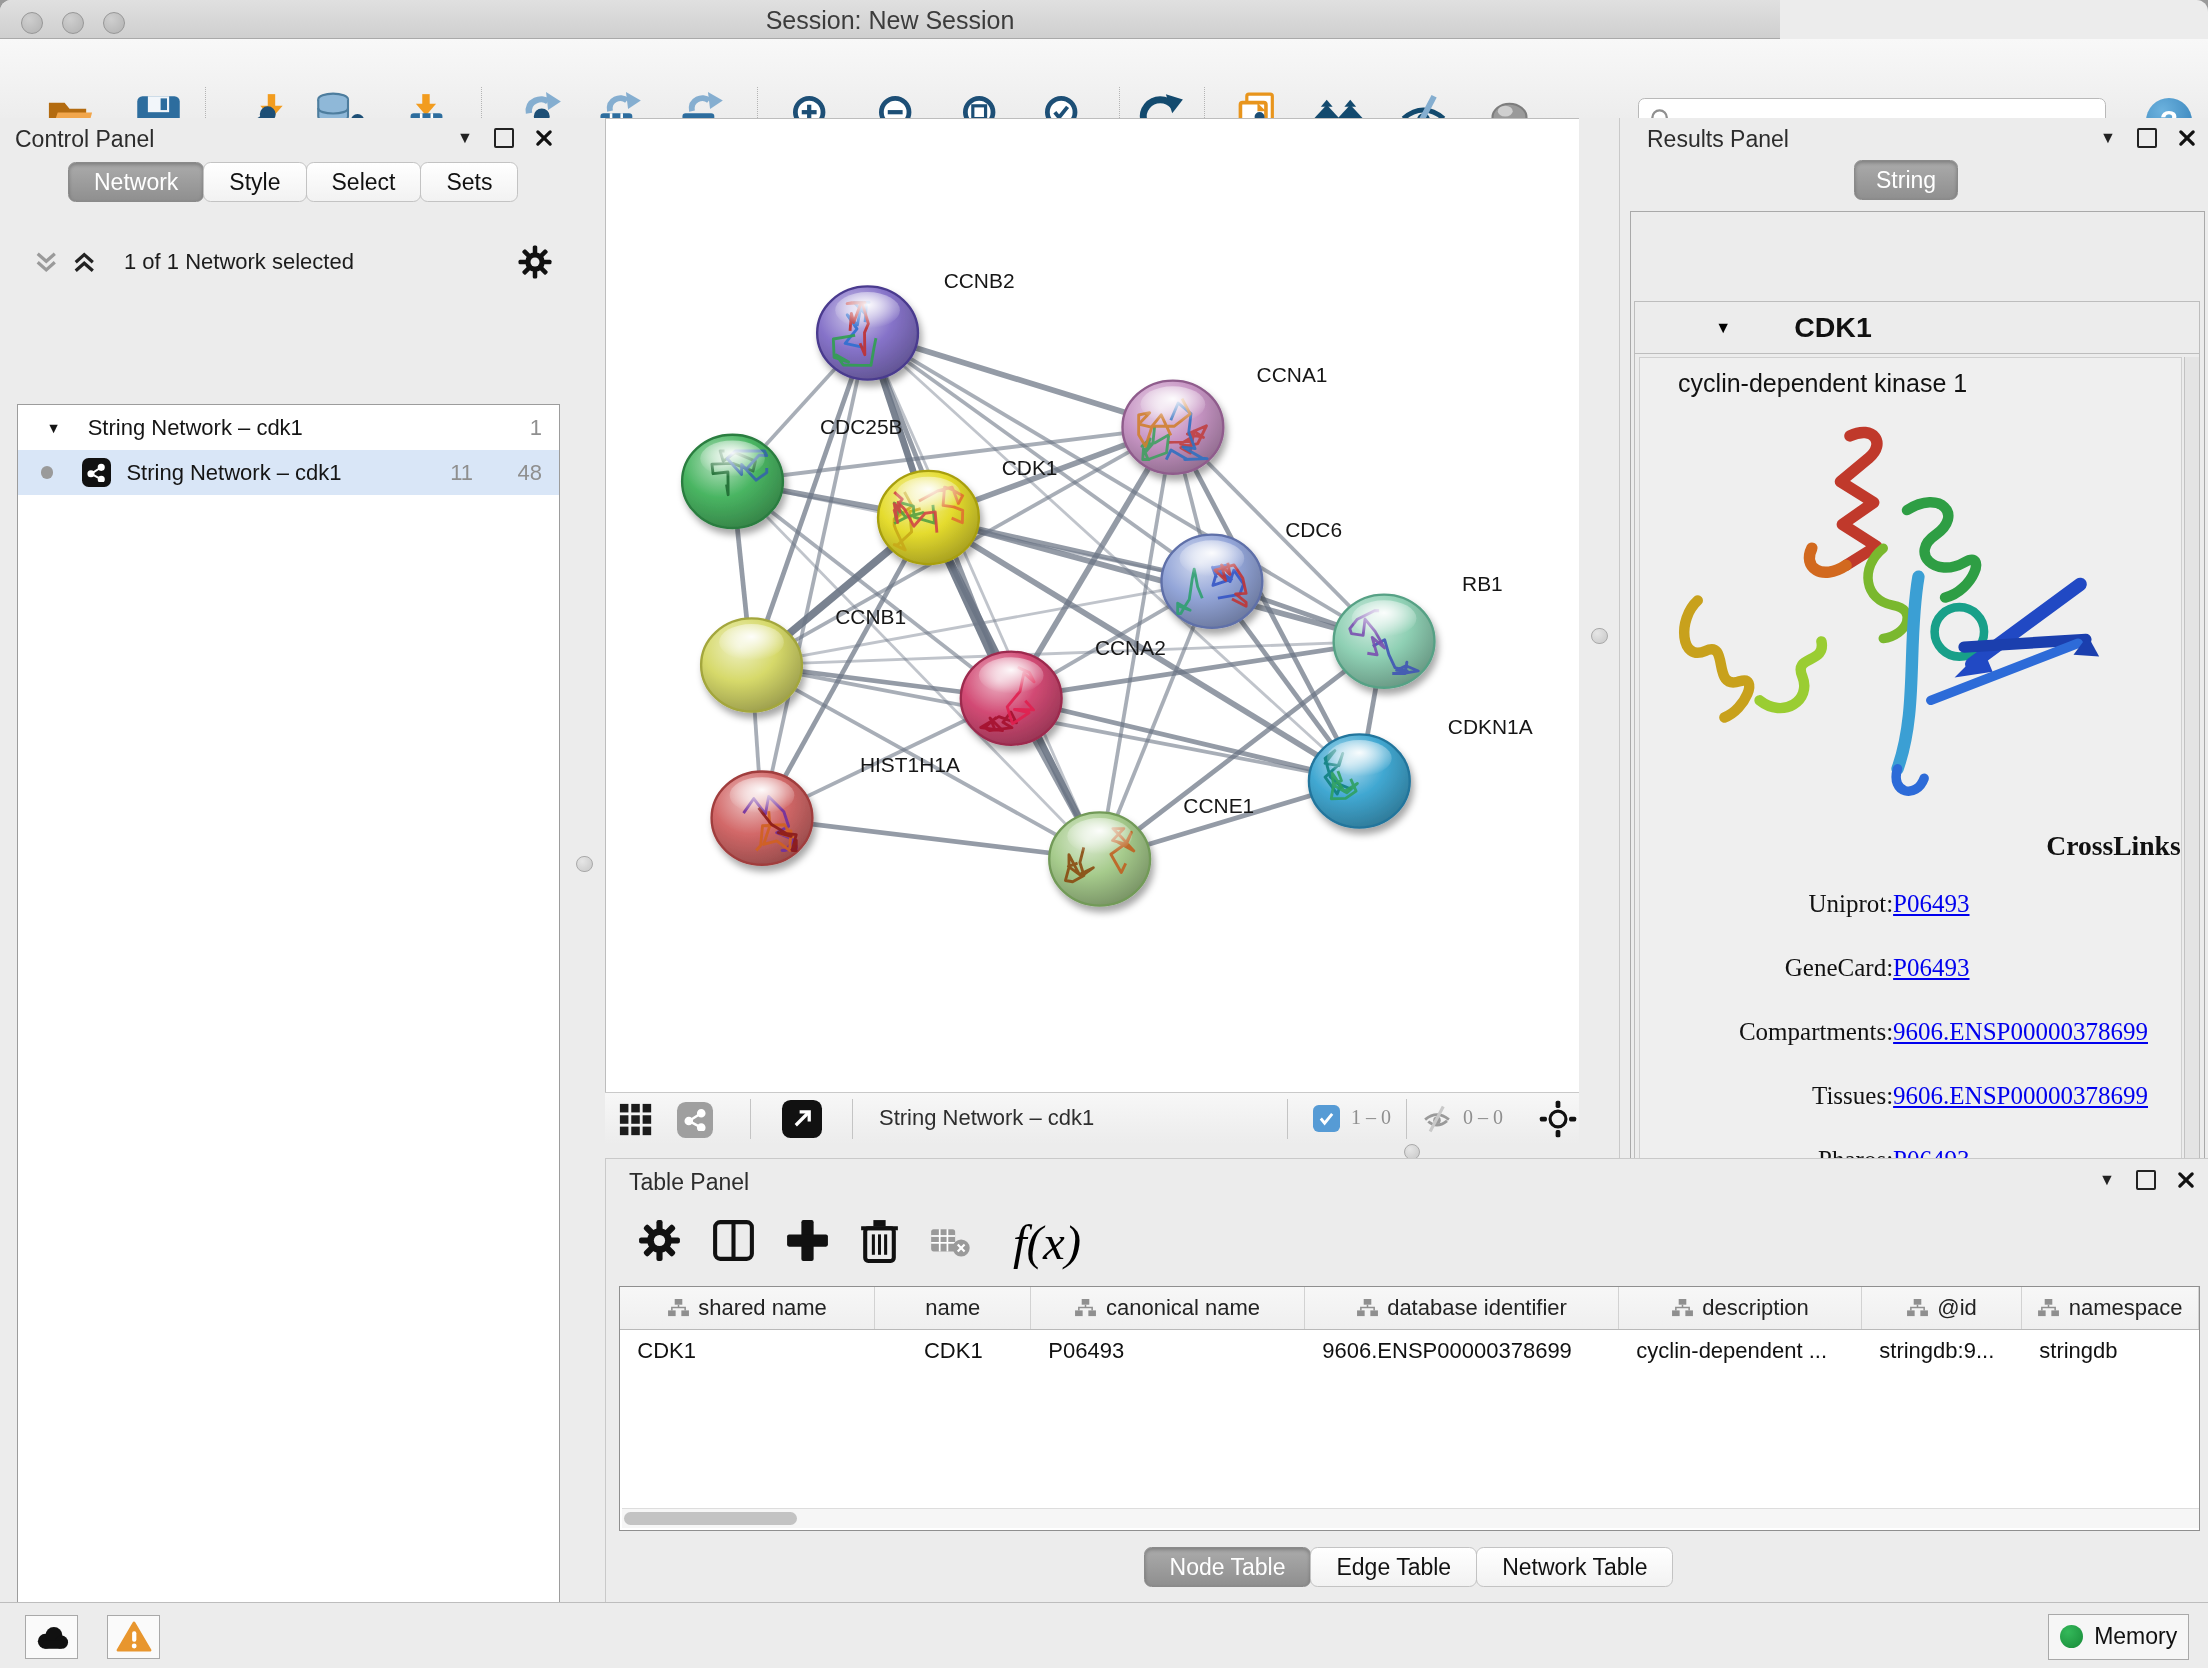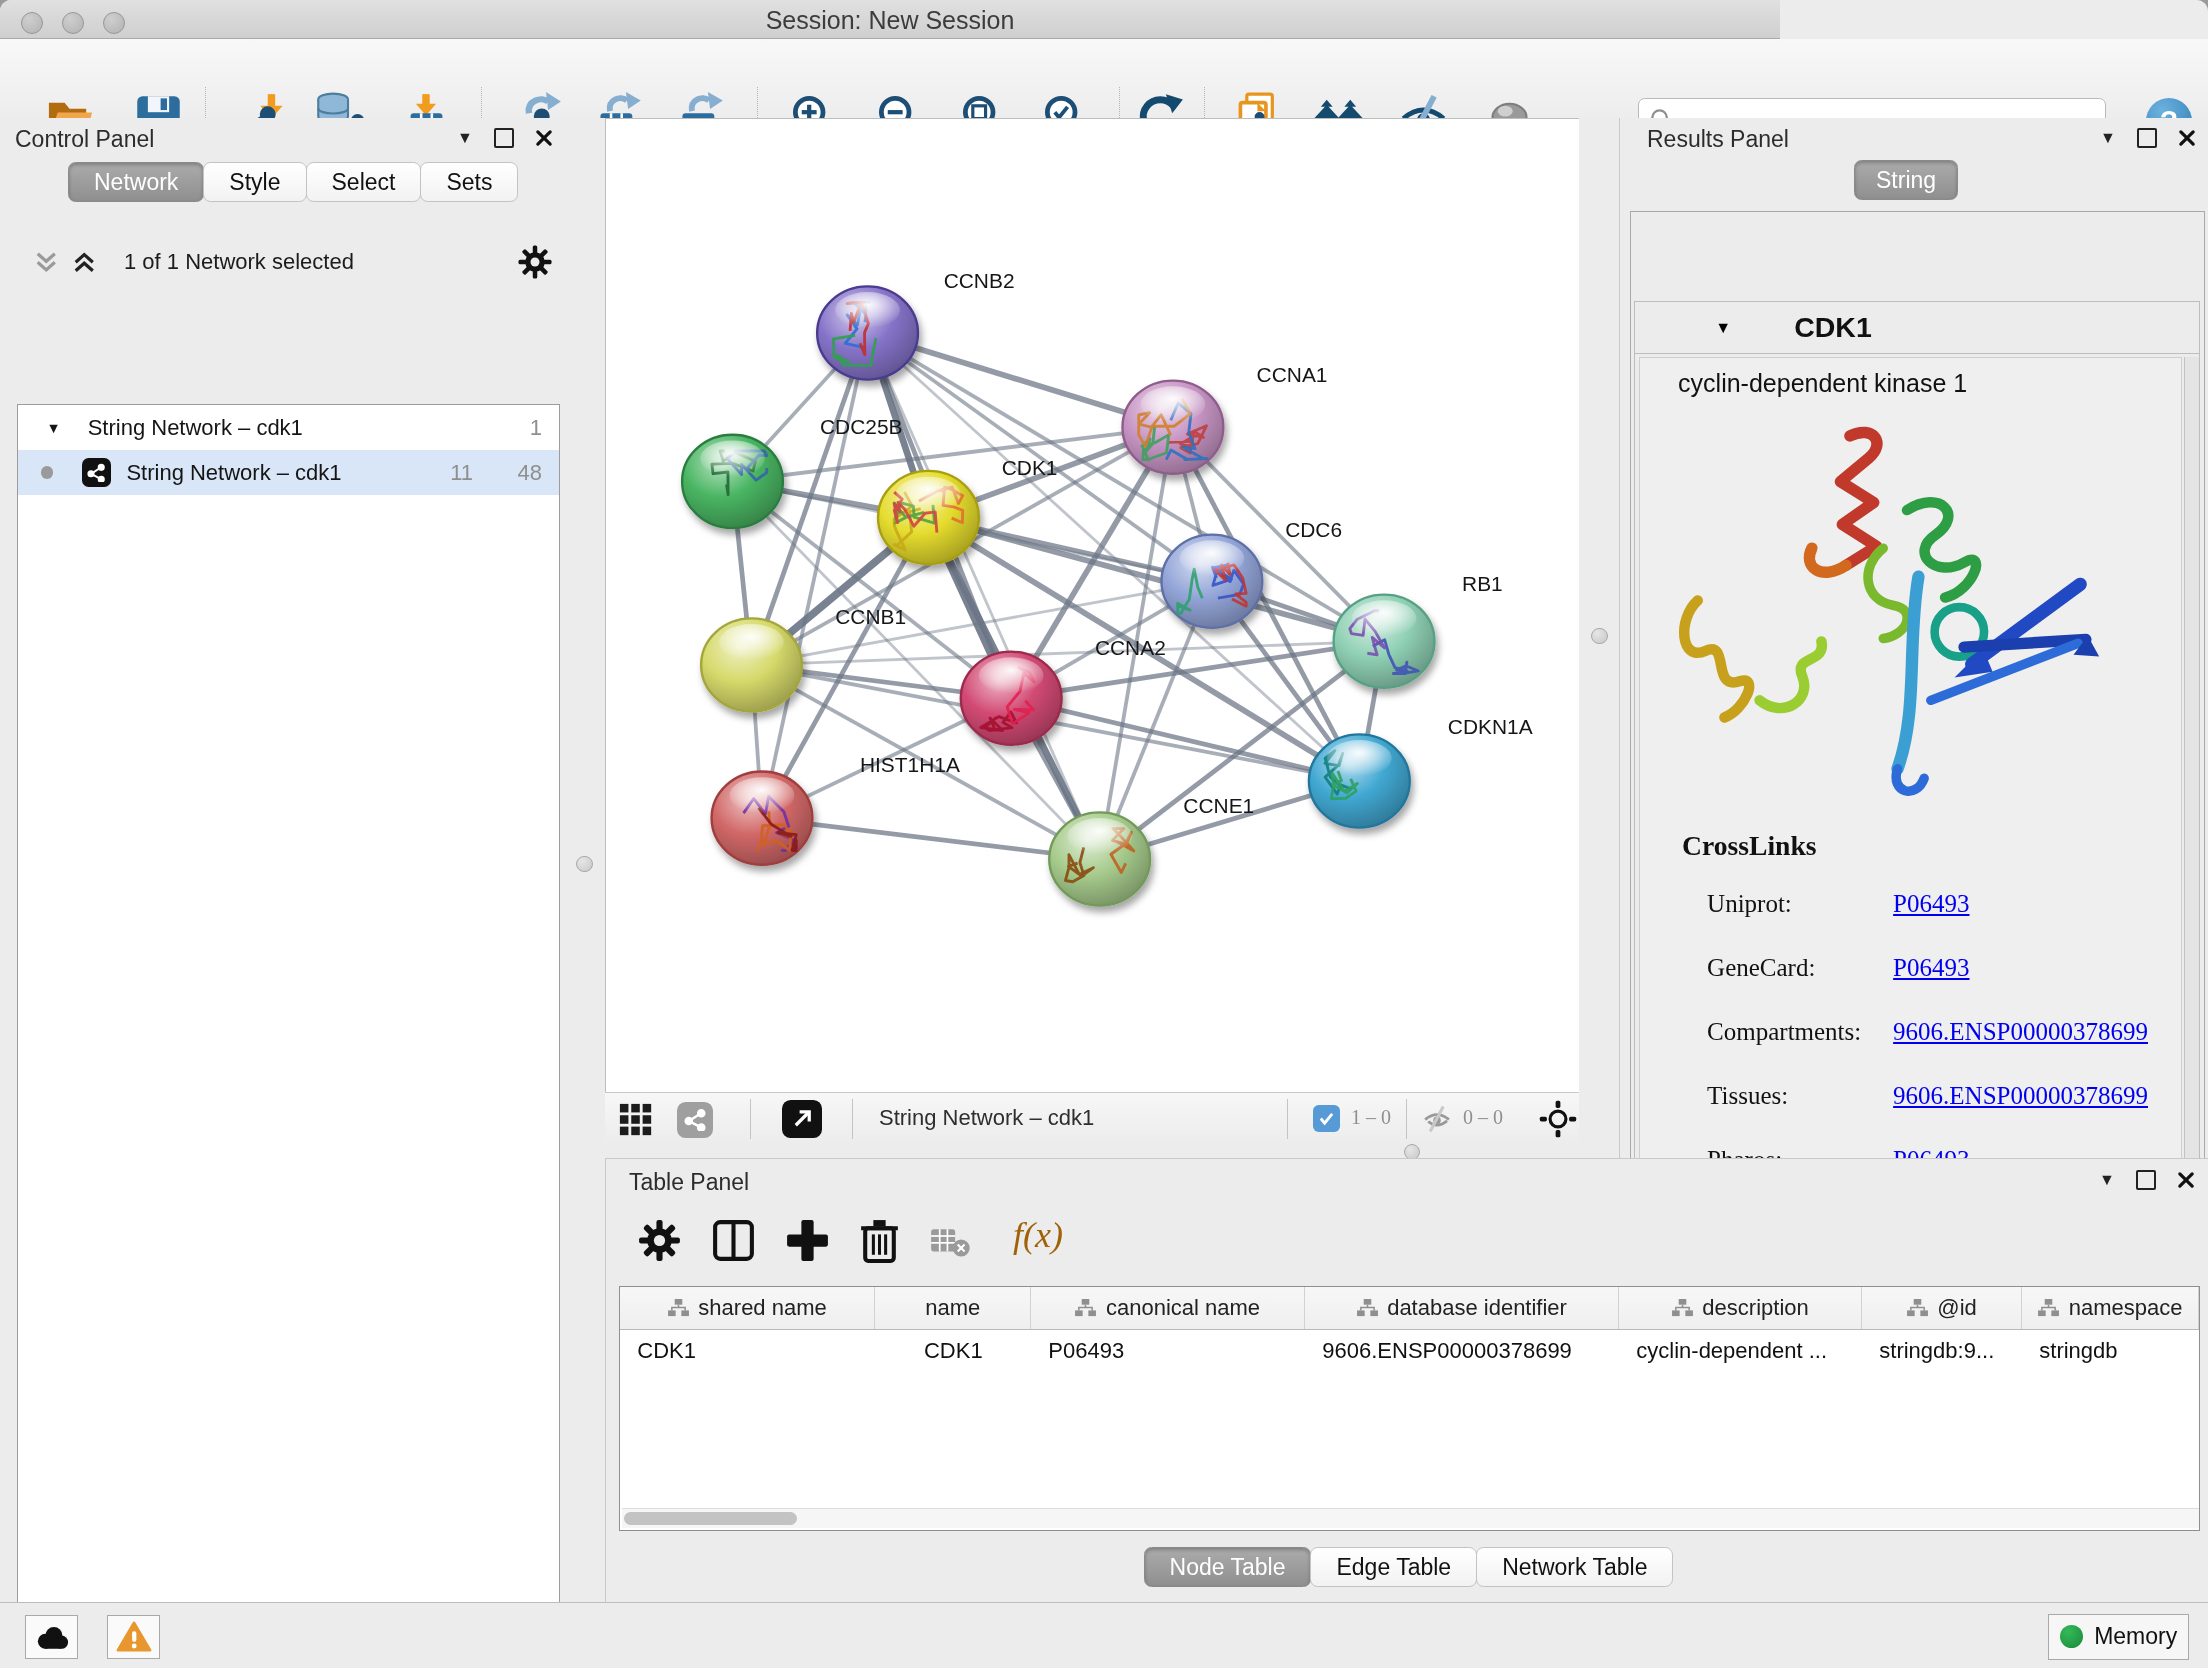--- a/index.html
+++ b/index.html
@@ -53,21 +53,21 @@
   
   #results-panel{position:absolute;left:1619px;top:118px;width:590px;height:1041px;background:#ececec;border-left:1px solid #c9c9c9;}
   #rp-card{position:absolute;left:9.5px;top:93px;width:573px;height:991px;border:1.9px solid #a9a9a9;background:#ececec;}
   #rp-buttons{position:absolute;left:3.8px;top:3.8px;right:3.8px;height:80px;border:1px solid #bdbdbd;}
   .rp-btn{position:absolute;top:21px;height:44px;border:1px solid #bdbdbd;border-radius:8.6px;
     background:linear-gradient(#ffffff,#f1f1f1);box-shadow:0 1px 1.9px rgba(0,0,0,.18);
     font-size:24px;display:flex;align-items:center;justify-content:center;}
   #rp-entry{position:absolute;left:3.8px;top:89px;right:3.8px;bottom:3.8px;border:1px solid #bdbdbd;}
   #rp-gene-row{height:51px;border-bottom:1px solid #bdbdbd;display:flex;align-items:center;}
   #rp-body{position:absolute;left:3.8px;top:55px;right:17px;bottom:19px;background:#efefef;border:1px solid #cfcfcf;}
-  .xl-serif{font-family:"Liberation Serif",serif;}
+  .xl-serif{font-family:"Liberation Serif",serif;text-align:right;}
   .xl-row{display:flex;height:44px;align-items:center;margin-top:20px;}
   .xl-label{width:186px;font-size:25px;color:#111;}
   .xl-link{font-size:25px;color:#0000ee;text-decoration:underline;}
   #rp-vscroll{position:absolute;right:0px;top:55px;bottom:19px;width:13.3px;background:#e4e4e4;border-left:1px solid #c2c2c2;}
   #rp-hscroll{position:absolute;left:3.8px;bottom:3.8px;right:17px;height:14.3px;background:#fbfbfb;border-top:1px solid #d5d5d5;}
   
   #table-panel{position:absolute;left:605px;top:1158px;width:1604px;height:443px;background:#ececec;border-top:1px solid #c9c9c9;border-left:1px solid #c9c9c9;}
   .tp-icon{position:absolute;top:57px;width:49px;height:49px;}
   #tp-box{position:absolute;left:13.3px;top:127px;width:1581px;height:245px;background:#fff;border:1.9px solid #8f8f8f;box-sizing:border-box;overflow:hidden;}
   #tp-header{display:flex;height:42px;background:linear-gradient(#f7f7f7,#efefef);border-bottom:1px solid #b9b9b9;}
@@ -712,21 +712,21 @@
           <line x1="2" y1="22" x2="30" y2="22"></line>
           <line x1="12" y1="6" x2="12" y2="32"></line>
           <line x1="21" y1="6" x2="21" y2="32"></line>
         </g>
       <circle cx="37" cy="28" r="10" fill="#9a9a9a"></circle>
       <g stroke="#fff" stroke-width="2.6">
           <line x1="33" y1="24" x2="41" y2="32"></line>
           <line x1="41" y1="24" x2="33" y2="32"></line>
         </g>
     </svg>
-    <div class="abs" style="left:407px;top:55px;font-family:'Liberation Serif',serif;font-style:italic;font-size:36px;color:#a16207;text-align:right;">f(x)</div>
+    <div class="abs" style="left:407px;top:55px;font-family:'Liberation Serif',serif;font-style:italic;font-size:49px;color:#000000;text-align:right;">f(x)</div>
     <div id="tp-box">
       <div id="tp-header">
           <div class="th-cell" style="width: 255px;">
             <svg width="21" height="19" viewBox="0 0 22 20">
               <g fill="#8f8f8f">
                 <rect x="7" y="0" width="8" height="6"></rect>
                 <rect x="0" y="12" width="8" height="6"></rect>
                 <rect x="14" y="12" width="8" height="6"></rect>
               </g>
               <g stroke="#8f8f8f" stroke-width="1.6" fill="none">

